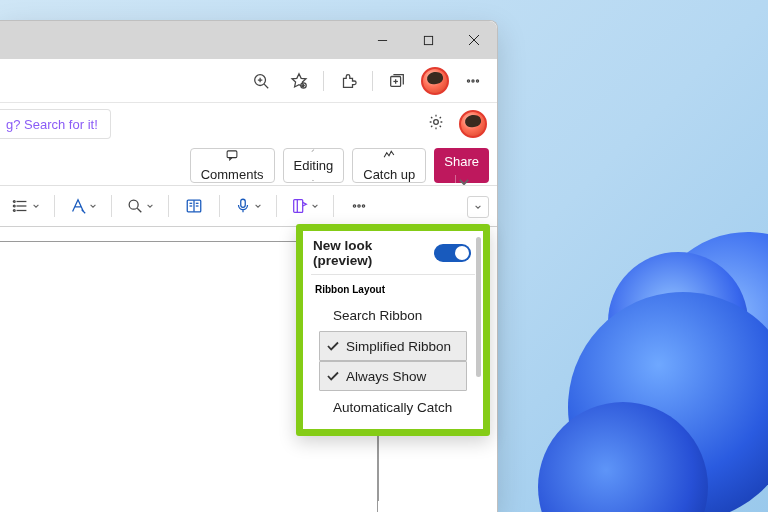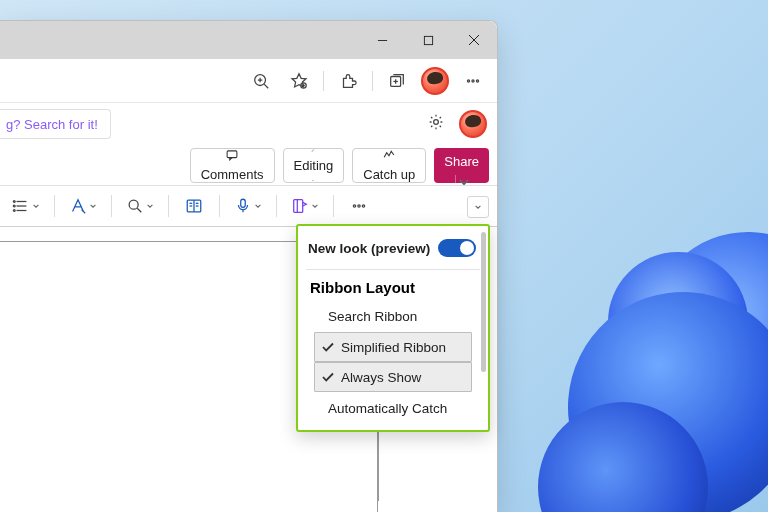--- a/index.html
+++ b/index.html
@@ -49,26 +49,26 @@
   .caret { width:8px; height:8px; }
   .caret path { stroke:#666; stroke-width:1.4; fill:none; }
   .ribbon-caret { position:absolute; right:8px; top:10px; width:22px; height:22px; border:1px solid #d4d4d4; border-radius:3px; display:flex; align-items:center; justify-content:center; }
 
   
   .docarea { position:relative; height:calc(100% - 38px - 44px - 42px - 40px - 42px); background:#fff; }
   .page { position:absolute; left:0; top:14px; width:378px; height:330px; border:1px solid #9a9a9a; border-left:none; }
   .page-split { position:absolute; left:378px; top:320px; width:1px; height:160px; background:#9a9a9a; }
 
   
-  .menu { position:absolute; left:296px; top:224px; width:194px; background:#fff; border:2px solid #84cc16; border-radius:3px; box-shadow:0 6px 18px rgba(0,0,0,.18); padding:4px 0 6px 0; }
+  .menu { position:absolute; left:296px; top:224px; width:194px; background:#fff; border:7px solid #84cc16; border-radius:3px; box-shadow:0 6px 18px rgba(0,0,0,.18); padding:4px 0 6px 0; }
   .menu-scroll { position:absolute; right:2px; top:6px; width:5px; height:140px; background:#c7c7c7; border-radius:3px; }
   .menu-row { display:flex; align-items:center; height:32px; padding:0 12px 0 10px; font-size:13.5px; color:#222; }
   .menu-row.toggle { font-weight:600; justify-content:space-between; height:36px; }
   .menu-hr { height:1px; background:#e3e3e3; margin:3px 8px; }
-  .menu-head { font-weight:700; padding:6px 12px 4px 12px; font-size:15px; }
+  .menu-head { font-weight:700; padding:6px 12px 4px 12px; font-size:10px; }
   .menu-item { padding-left:30px; position:relative; }
   .menu-item.sel { background:#ececec; border:1px solid #bdbdbd; margin:0 16px; padding-left:26px; border-radius:1px; height:30px;}
   .menu-item.sel .chk { left:6px; }
   .chk { position:absolute; left:10px; top:50%; transform:translateY(-50%); width:14px; height:14px; }
   .chk path { stroke:#333; stroke-width:1.8; fill:none; }
 
   .toggle-sw { width:38px; height:18px; border-radius:10px; background:#185abd; position:relative; }
   .toggle-sw::after { content:""; position:absolute; right:2px; top:2px; width:14px; height:14px; background:#fff; border-radius:50%; }
 
   .ico { width:18px; height:18px; }

